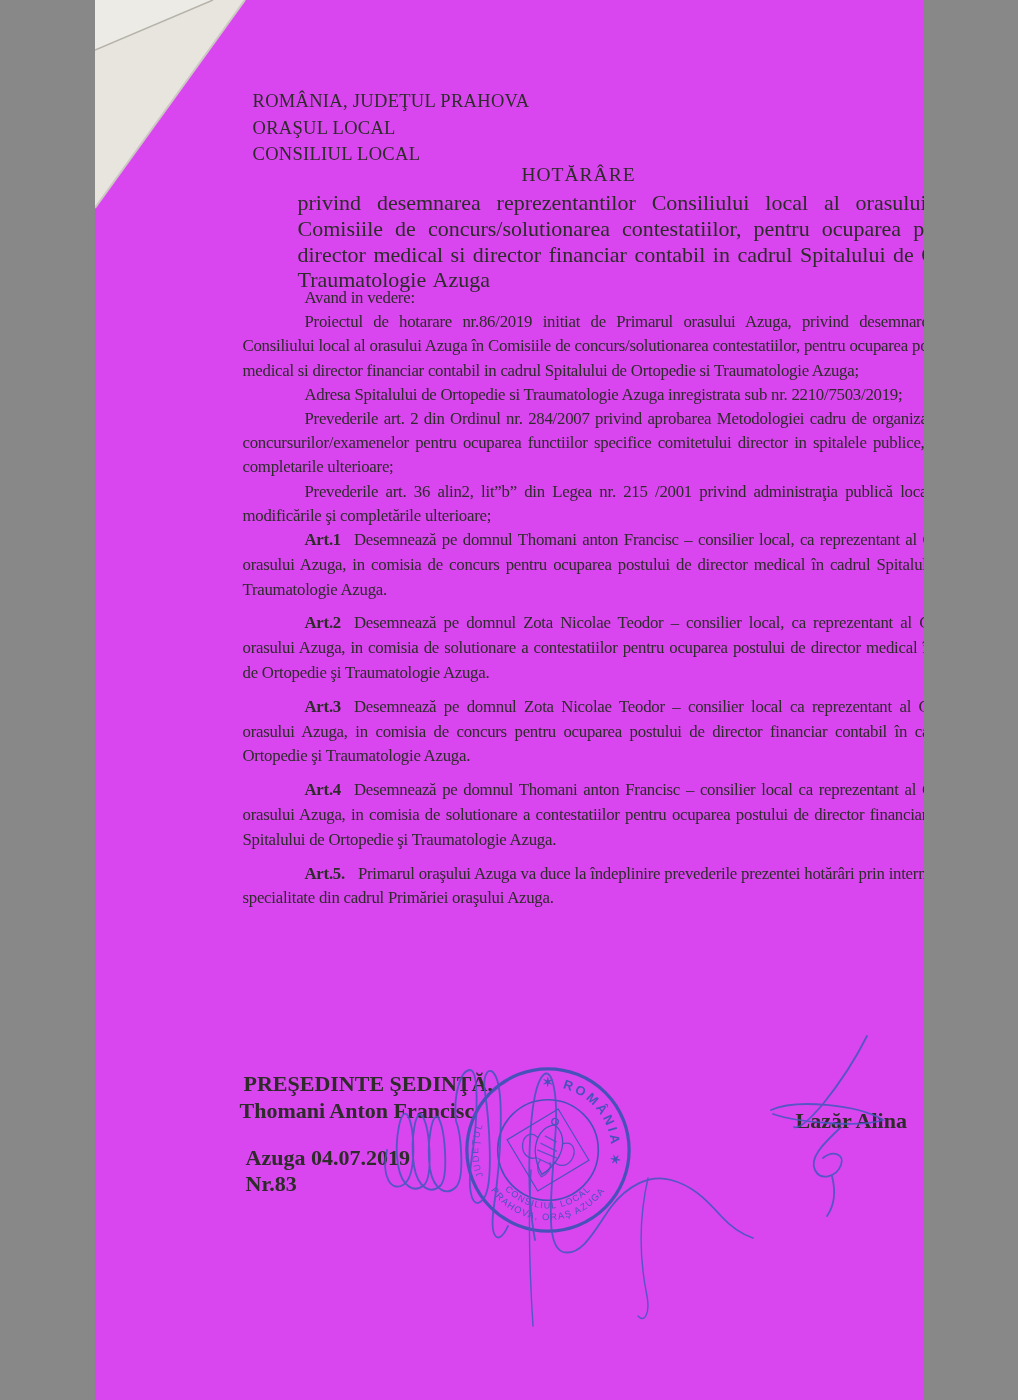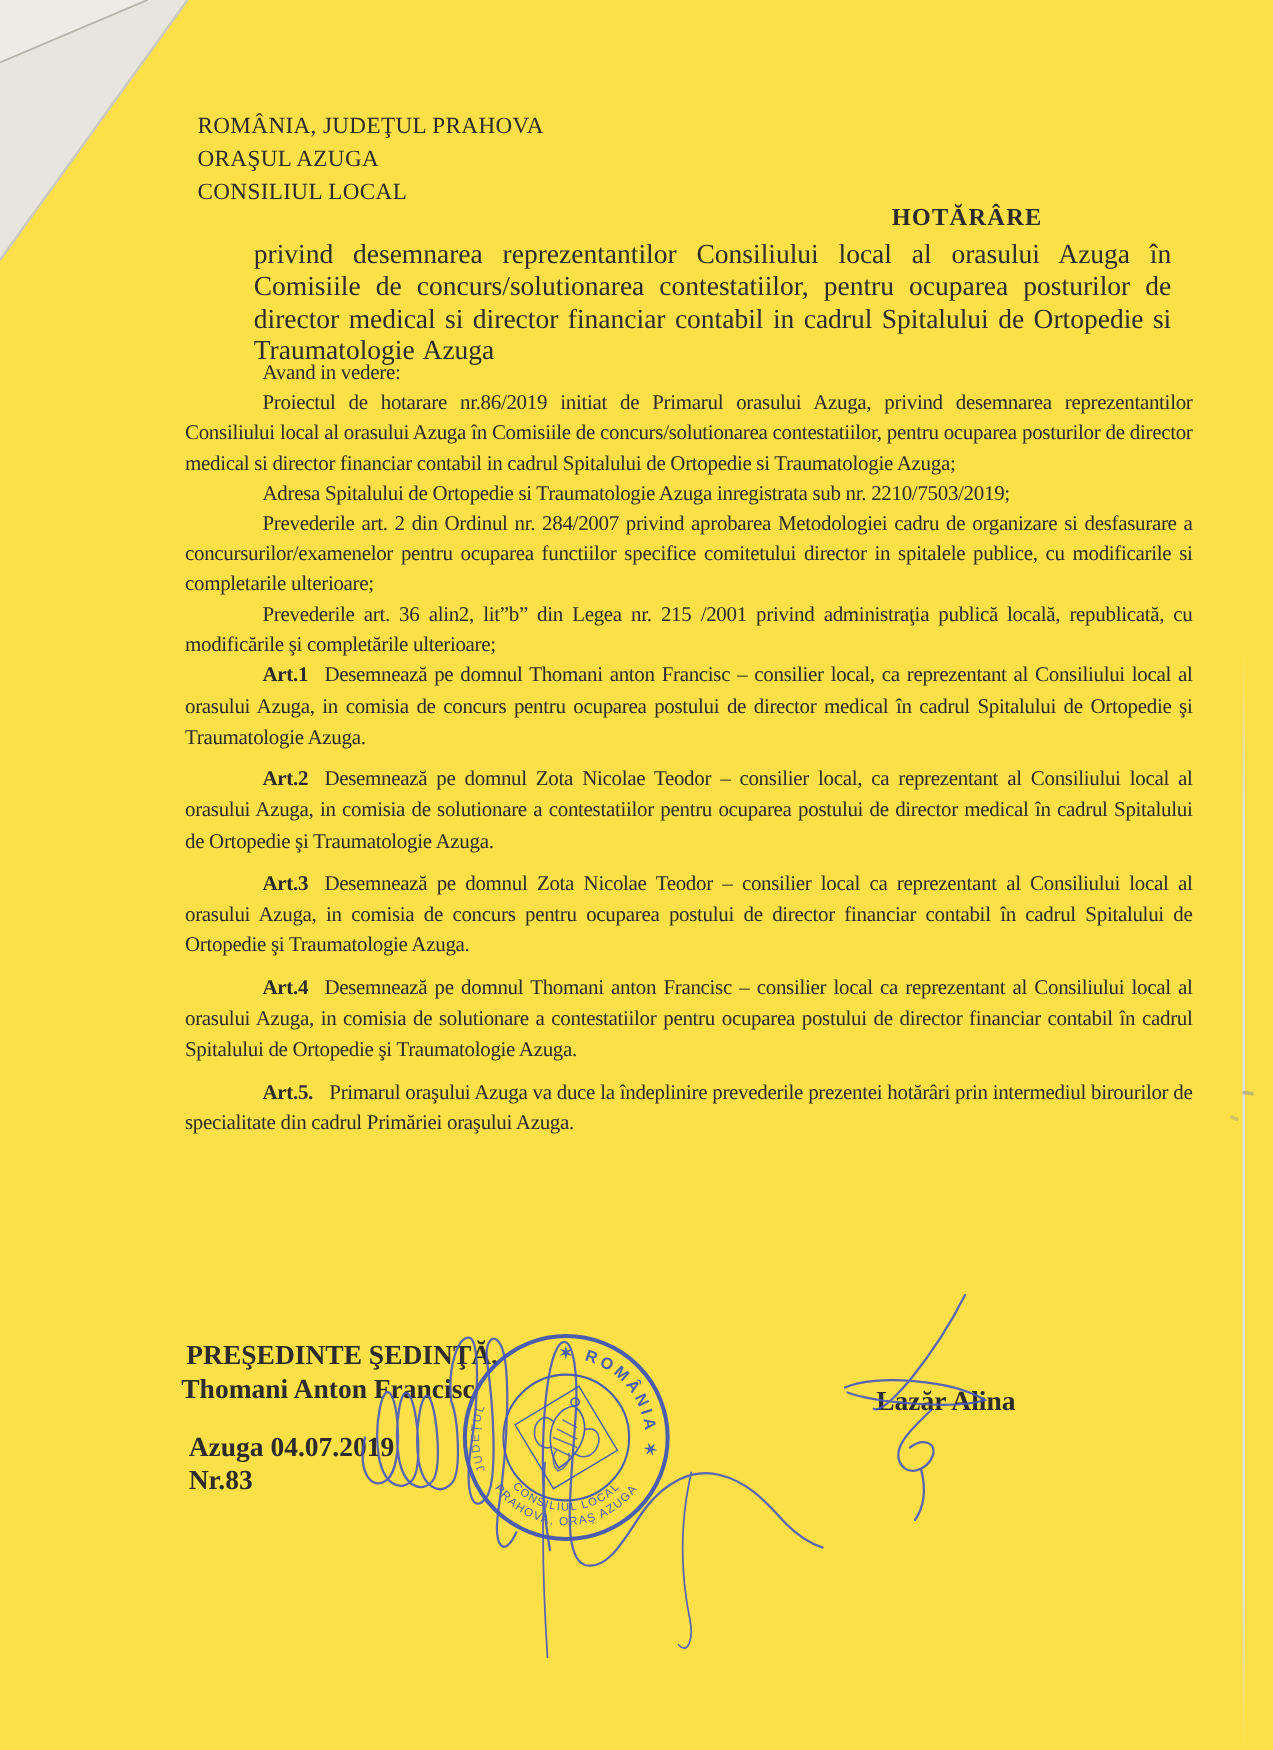--- a/index.html
+++ b/index.html
@@ -1,28 +1,28 @@
 <!DOCTYPE html>
 <html><head>
 <meta charset="utf-8">
 <style>
   html,body{margin:0;padding:0;background:#888;}
   #page{
     position:relative;
-    width:1018px;height:1400px;
+    width:829px;height:1400px;
     margin:0 auto;
-    background:#fde047;
+    background:#d946ef;
     overflow:hidden;
     font-family:"Liberation Serif","DejaVu Serif",serif;
     color:#2d2c2a;
   }
   .abs{position:absolute;}
   
   #org-header{left:158px;top:88px;font-size:18.5px;line-height:26.5px;letter-spacing:.3px;}
-  #decree-title{left:134px;top:164px;width:700px;text-align:right;font-weight:bold;font-size:19.5px;letter-spacing:1px;}
+  #decree-title{left:134px;top:164px;width:700px;text-align:center;font-weight:normal;font-size:19.5px;letter-spacing:1px;}
   #decree-subtitle{left:203px;top:190px;width:734px;font-size:22px;line-height:25.8px;text-align:justify;word-spacing:2px;}
   
   #body-col{left:148px;top:286px;width:806px;font-size:16.8px;line-height:24.2px;letter-spacing:-.25px;}
   #body-col p{margin:0;text-align:justify;text-indent:62px;}
   p.no-indent{text-indent:0;}
   #adoption-clause{font-weight:bold;text-indent:47px;text-align:left;font-size:17.2px;}
   #decision-heading{margin:20px 0 42px 0;text-align:center;font-weight:bold;font-size:20px;letter-spacing:6px;text-indent:0;
     width:612px;}
   .article{line-height:24.8px;margin-bottom:9px !important;}
   .article .art-label{font-weight:bold;margin-right:13px;}
@@ -51,21 +51,21 @@
 
   <svg class="abs" style="left:0;top:0" width="230" height="230" viewBox="0 0 230 230">
     <polygon points="0,0 150,0 0,208" fill="#e7e5de"></polygon>
     <line x1="150" y1="0" x2="0" y2="208" stroke="#cbc9c1" stroke-width="2"></line>
     <polygon points="0,0 118,0 0,50" fill="#edebe5"></polygon>
     <line x1="118" y1="0" x2="0" y2="50" stroke="#b5b3aa" stroke-width="1.5"></line>
   </svg>
 
   <div class="abs" id="org-header">
     <div>ROMÂNIA, JUDEŢUL PRAHOVA</div>
-    <div>ORAŞUL AZUGA</div>
+    <div>ORAŞUL LOCAL</div>
     <div>CONSILIUL LOCAL</div>
   </div>
 
   <div class="abs" id="decree-title">HOTĂRÂRE</div>
   <div class="abs" id="decree-subtitle">privind desemnarea reprezentantilor Consiliului local al orasului Azuga în Comisiile de concurs/solutionarea contestatiilor,  pentru ocuparea posturilor de director medical si director financiar contabil in cadrul Spitalului de Ortopedie si Traumatologie Azuga</div>
 
   <div class="abs" id="body-col">
     <p class="no-indent" style="text-indent:62px">Avand in vedere:</p>
     <p>Proiectul de hotarare nr.86/2019 initiat de Primarul orasului Azuga, privind desemnarea reprezentantilor Consiliului local al orasului Azuga în Comisiile de concurs/solutionarea contestatiilor, pentru ocuparea posturilor de director medical si director financiar contabil in cadrul Spitalului de Ortopedie si Traumatologie Azuga;</p>
     <p>Adresa Spitalului de Ortopedie si Traumatologie Azuga inregistrata sub nr. 2210/7503/2019;</p>

